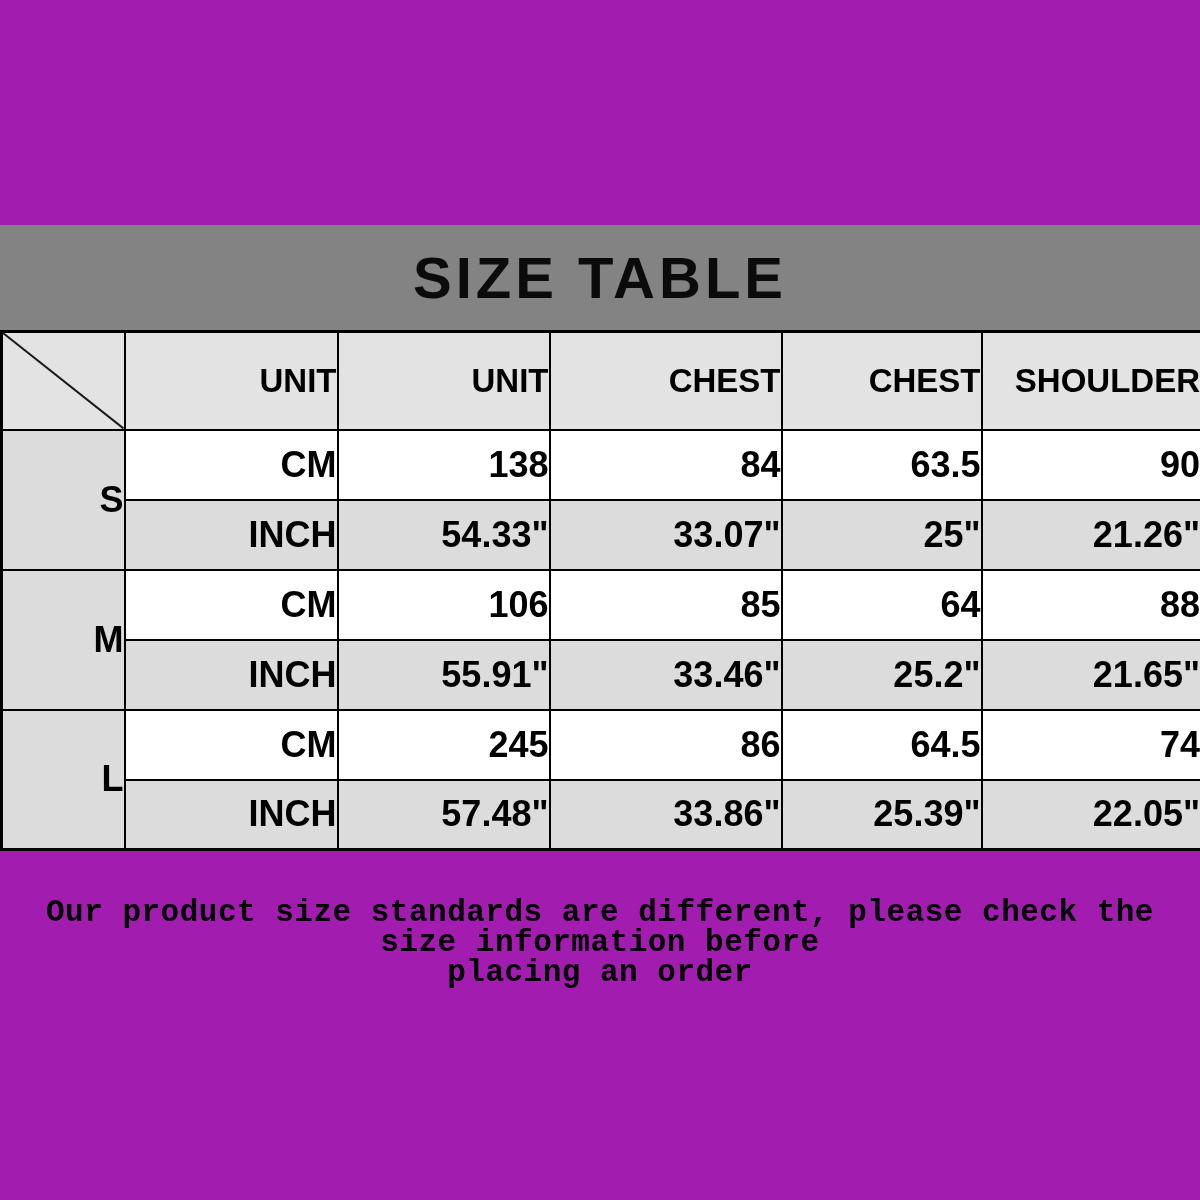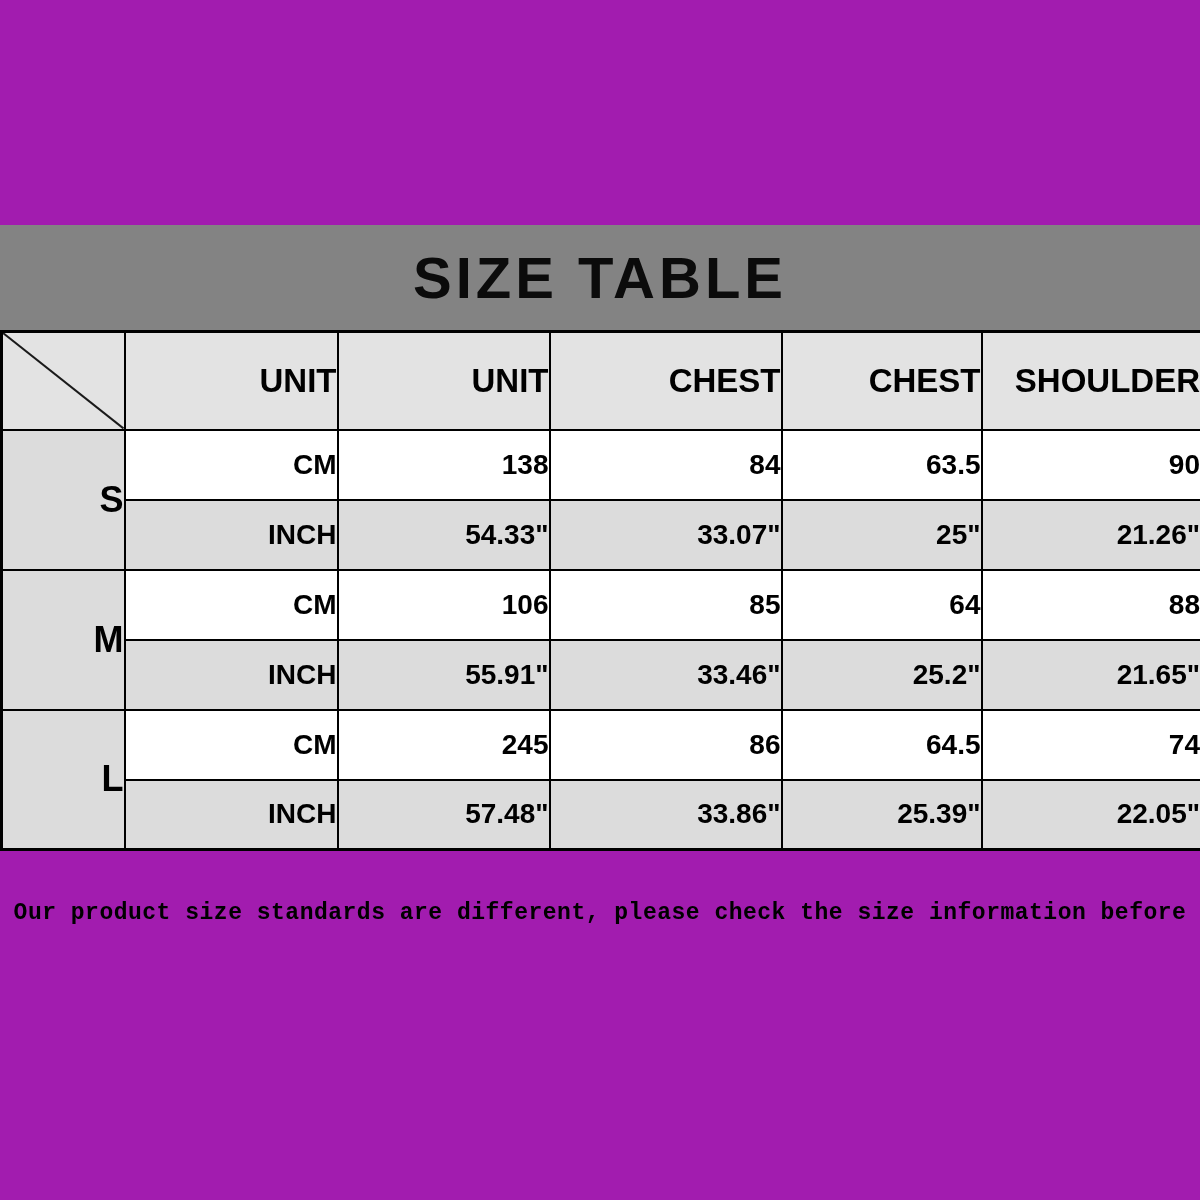--- a/index.html
+++ b/index.html
@@ -60,32 +60,32 @@
   }
   th.diag-cell svg { position: absolute; top: 0; left: 0; width: 100%; height: 100%; display: block; }
   td.size-cell {
     background: #dcdcdc;
     font-size: 36px;
     font-weight: 700;
   }
   tr.row-cm td.val-cell, tr.row-cm td.unit-cell { background: #ffffff; }
   tr.row-inch td.val-cell, tr.row-inch td.unit-cell { background: #dcdcdc; }
   td.unit-cell, td.val-cell {
-    font-size: 28px;
+    font-size: 36px;
     font-weight: 700;
   }
   .note {
     position: absolute;
     top: 898px;
     left: 0;
     width: 1200px;
     text-align: center;
     font-family: "Liberation Mono", "DejaVu Sans Mono", monospace;
     font-weight: 700;
-    font-size: 23px;
+    font-size: 31px;
     line-height: 30px;
     color: #000;
     letter-spacing: 0.5px;
   }
 </style>
 </head>
 <body>
 
 <div class="canvas">
 
@@ -161,15 +161,16 @@
       <td class="val-cell">57.48"</td>
       <td class="val-cell">33.86"</td>
       <td class="val-cell">25.39"</td>
       <td class="val-cell">22.05"</td>
     </tr>
   </tbody>
     </table>
 
   <div class="note">
     <div>Our product size standards are different, please check the size information before</div>
+    <div>placing an order</div>
   </div>
 
 </div>
 
 </body></html>

